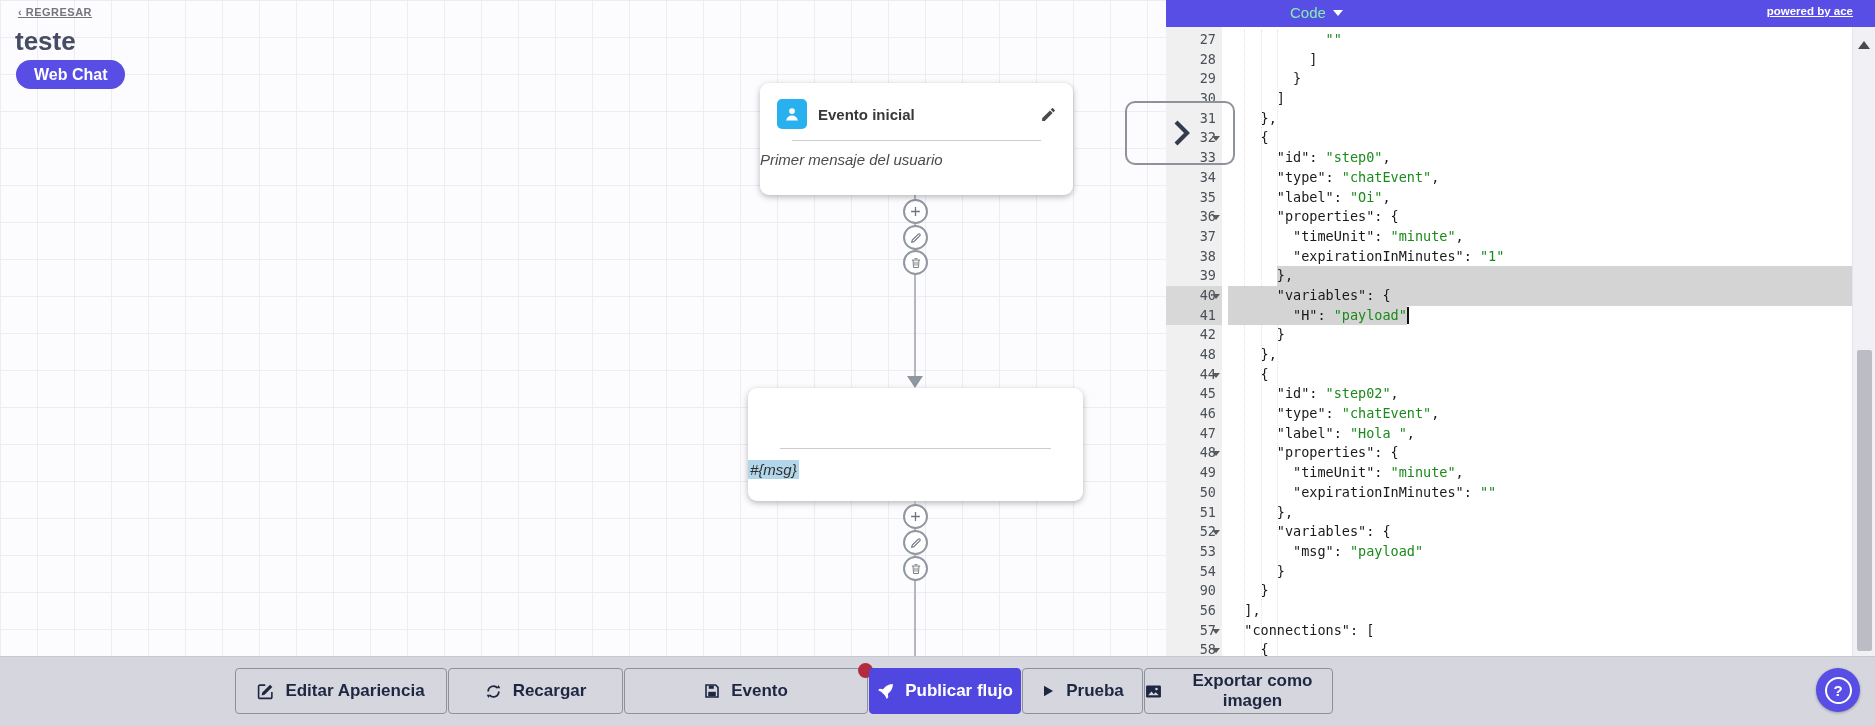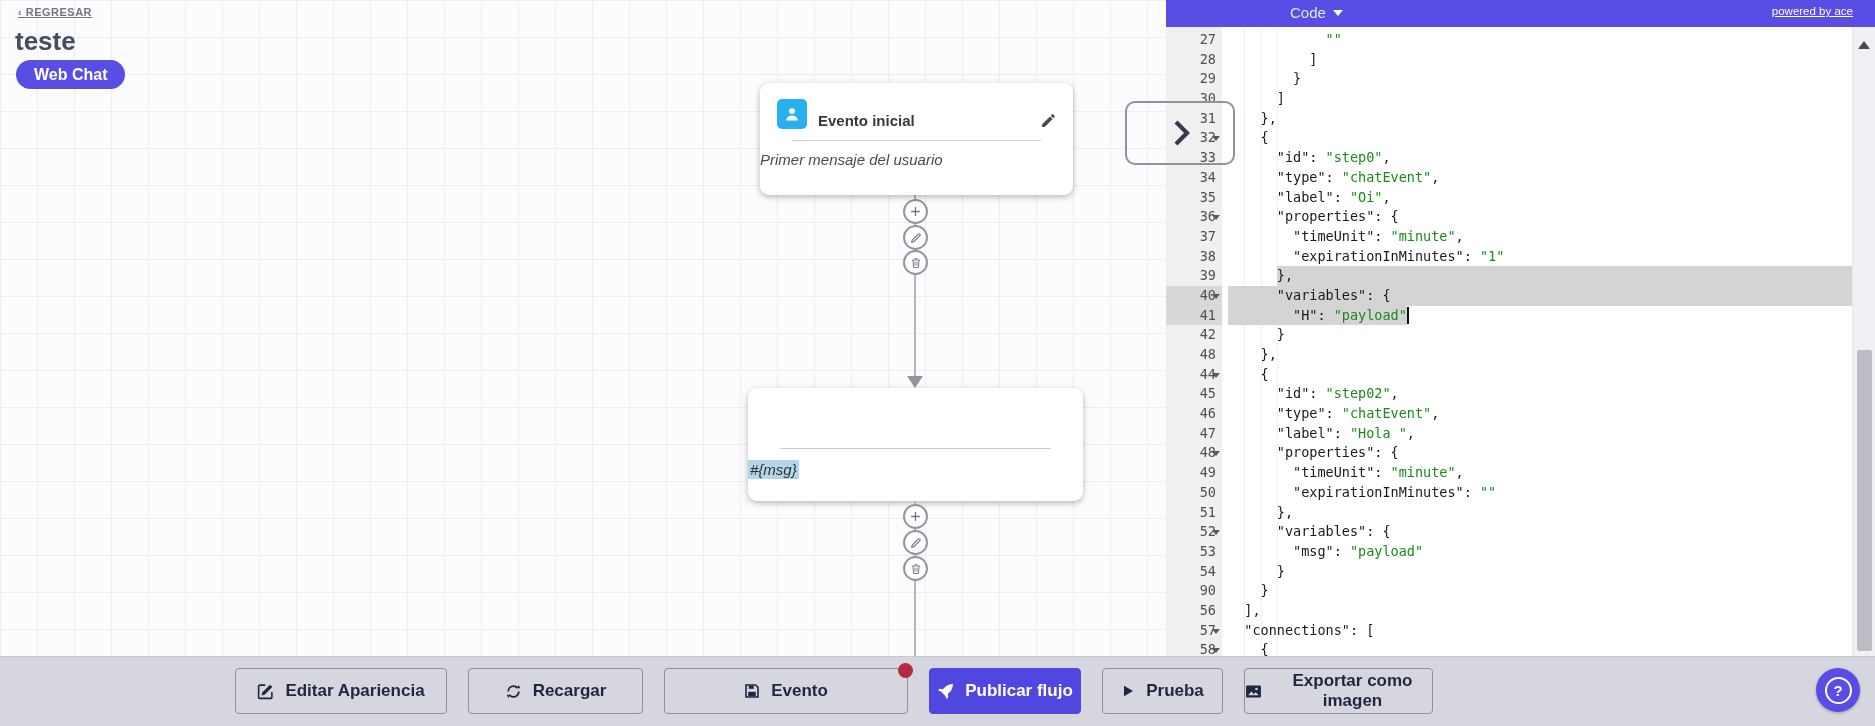--- a/index.html
+++ b/index.html
@@ -15,43 +15,43 @@
   .canvas{position:absolute;left:0;top:0;width:1166px;height:656px;background-color:#fcfcfe;
     background-image:linear-gradient(#ececf2 1px,transparent 1px),linear-gradient(90deg,#ececf2 1px,transparent 1px);
     background-size:37px 37px;}
   .back-link{position:absolute;left:18px;top:6px;font-size:11px;font-weight:bold;color:#74767d;
     text-decoration:underline;letter-spacing:.5px;cursor:pointer}
   .flow-title{position:absolute;left:15px;top:26px;font-size:26px;font-weight:600;color:#454c63}
   .channel-badge{position:absolute;left:16px;top:60px;height:29px;padding:0 18px;border-radius:15px;
     background:var(--accent);color:#fff;font-size:16px;font-weight:bold;display:flex;align-items:center}
 
   .node{position:absolute;background:#fff;border-radius:9px;box-shadow:0 2px 6px rgba(0,0,0,.28);cursor:pointer}
-  .node-header{position:absolute;left:17px;right:16px;top:16px;height:30px;display:flex;align-items:flex-end;gap:11px}
+  .node-header{position:absolute;left:17px;right:16px;top:16px;height:30px;display:flex;align-items:center;gap:11px}
   .node-avatar{width:30px;height:30px;border-radius:5px;background:var(--node-icon);display:flex;align-items:center;justify-content:center;flex:none}
   .node-title{font-size:15px;font-weight:bold;color:#383838;flex:1}
   .node-actions{display:flex;align-items:center;gap:9px;color:#4a4a4a}
   .node-actions .act{cursor:pointer;display:flex}
   .node-divider{position:absolute;left:32px;right:32px;height:1px;background:#ccc}
   .node-body{position:absolute;left:0;right:0;font-style:italic;font-size:15px;color:#4b4b4b}
   .var-chip{background:var(--msg-hl);color:#2f2f2f;padding:1px 2px}
 
   .conn-line{position:absolute;width:2px;background:#b4b8bd}
   .arrow-head{position:absolute;width:0;height:0;border-left:8px solid transparent;border-right:8px solid transparent;border-top:12px solid #8f979e}
   .circle-btn{position:absolute;width:25px;height:25px;border-radius:50%;background:#fff;border:2px solid #9097a0;
     display:flex;align-items:center;justify-content:center;color:#6d747c;cursor:pointer}
 
   .collapse-handle{position:absolute;left:1125px;top:101px;width:110px;height:64px;border:2px solid #8d929b;
     border-radius:10px;z-index:6;display:flex;align-items:center;padding-left:46px;cursor:pointer;background:transparent}
 
   
   .code-panel{position:absolute;left:1166px;top:0;width:709px;height:656px;background:#fff;overflow:hidden}
   .code-header{position:absolute;left:0;top:0;right:0;height:27px;background:var(--accent)}
-  .mode-select{position:absolute;left:124px;top:4px;color:#e5e5e5;font-size:15px;display:flex;align-items:center;gap:7px;cursor:pointer}
+  .mode-select{position:absolute;left:124px;top:4px;color:#86efac;font-size:15px;display:flex;align-items:center;gap:7px;cursor:pointer}
   .caret-down{width:0;height:0;border-left:5px solid transparent;border-right:5px solid transparent;border-top:6px solid #fff}
-  .powered{position:absolute;right:22px;top:5px;color:#fff;font-size:11.5px;font-weight:normal;text-decoration:underline;cursor:pointer}
+  .powered{position:absolute;right:22px;top:5px;color:#fff;font-size:11.5px;font-weight:bold;text-decoration:underline;cursor:pointer}
 
   .editor{position:absolute;left:0;top:27px;right:0;bottom:0;font-family:"DejaVu Sans Mono",monospace;font-size:13.5px}
   .gutter-bg{position:absolute;left:0;top:0;width:56px;height:100%;background:#f0f0f0}
   .gutter-rows{position:absolute;left:0;top:3px;width:56px}
   .g-row{position:relative;height:19.7px;line-height:19.7px;text-align:right;padding-right:6px;color:#4a5055}
   .g-row.hl{background:#d8d8d8}
   .fold{position:absolute;right:2px;top:8px;width:0;height:0;border-left:4px solid transparent;border-right:4px solid transparent;border-top:5px solid #545b63}
   .code-rows{position:absolute;left:56px;top:3px;right:23px}
   .c-row{position:relative;height:19.7px;line-height:19.7px;white-space:pre;padding-left:6px}
   .c-row span{position:relative;z-index:2}
@@ -59,21 +59,21 @@
   .sel{position:absolute;top:0;bottom:0;background:var(--sel);z-index:1}
   .cursor{position:absolute;top:1px;bottom:1px;width:2px;background:#111;z-index:3}
   .guide{position:absolute;top:3px;bottom:0;border-left:1px dotted #e4e4e8}
 
   .vscroll{position:absolute;right:0;top:0;width:23px;height:100%;background:#f1f1f5;border-left:1px solid #e4e4ea}
   .scroll-up{position:absolute;top:14px;left:5px;width:0;height:0;border-left:6px solid transparent;border-right:6px solid transparent;border-bottom:8px solid #4a4a4a}
   .scroll-thumb{position:absolute;top:323px;bottom:5px;left:4px;width:15px;background:#bcbcc4;border-radius:2px}
 
   
   .toolbar{position:absolute;left:0;top:656px;width:1875px;height:70px;background:var(--toolbar);border-top:1px solid #c6c6d0}
-  .toolbar-row{position:absolute;left:235px;top:11px;display:flex;gap:21px}
+  .toolbar-row{position:absolute;left:235px;top:11px;display:flex;gap:1px}
   .tb-btn{position:relative;height:46px;border:1px solid #90909c;border-radius:4px;background:transparent;
     display:flex;align-items:center;justify-content:center;gap:11px;font-family:"Liberation Sans",sans-serif;
     font-size:17px;font-weight:600;color:#1d2742;cursor:pointer}
   .tb-btn.primary{background:var(--accent-btn);border-color:var(--accent-btn);color:#fff}
   .tb-btn .dot{position:absolute;top:-6px;right:-6px;width:15px;height:15px;border-radius:50%;background:var(--red)}
   [data-name="toolbar-button-editar-apariencia"]{width:212px}
   [data-name="toolbar-button-recargar"]{width:175px}
   [data-name="toolbar-button-salvar"]{width:244px}
   [data-name="toolbar-button-prueba"]{width:121px}
   [data-name="toolbar-button-publicar-flujo"]{width:152px}

